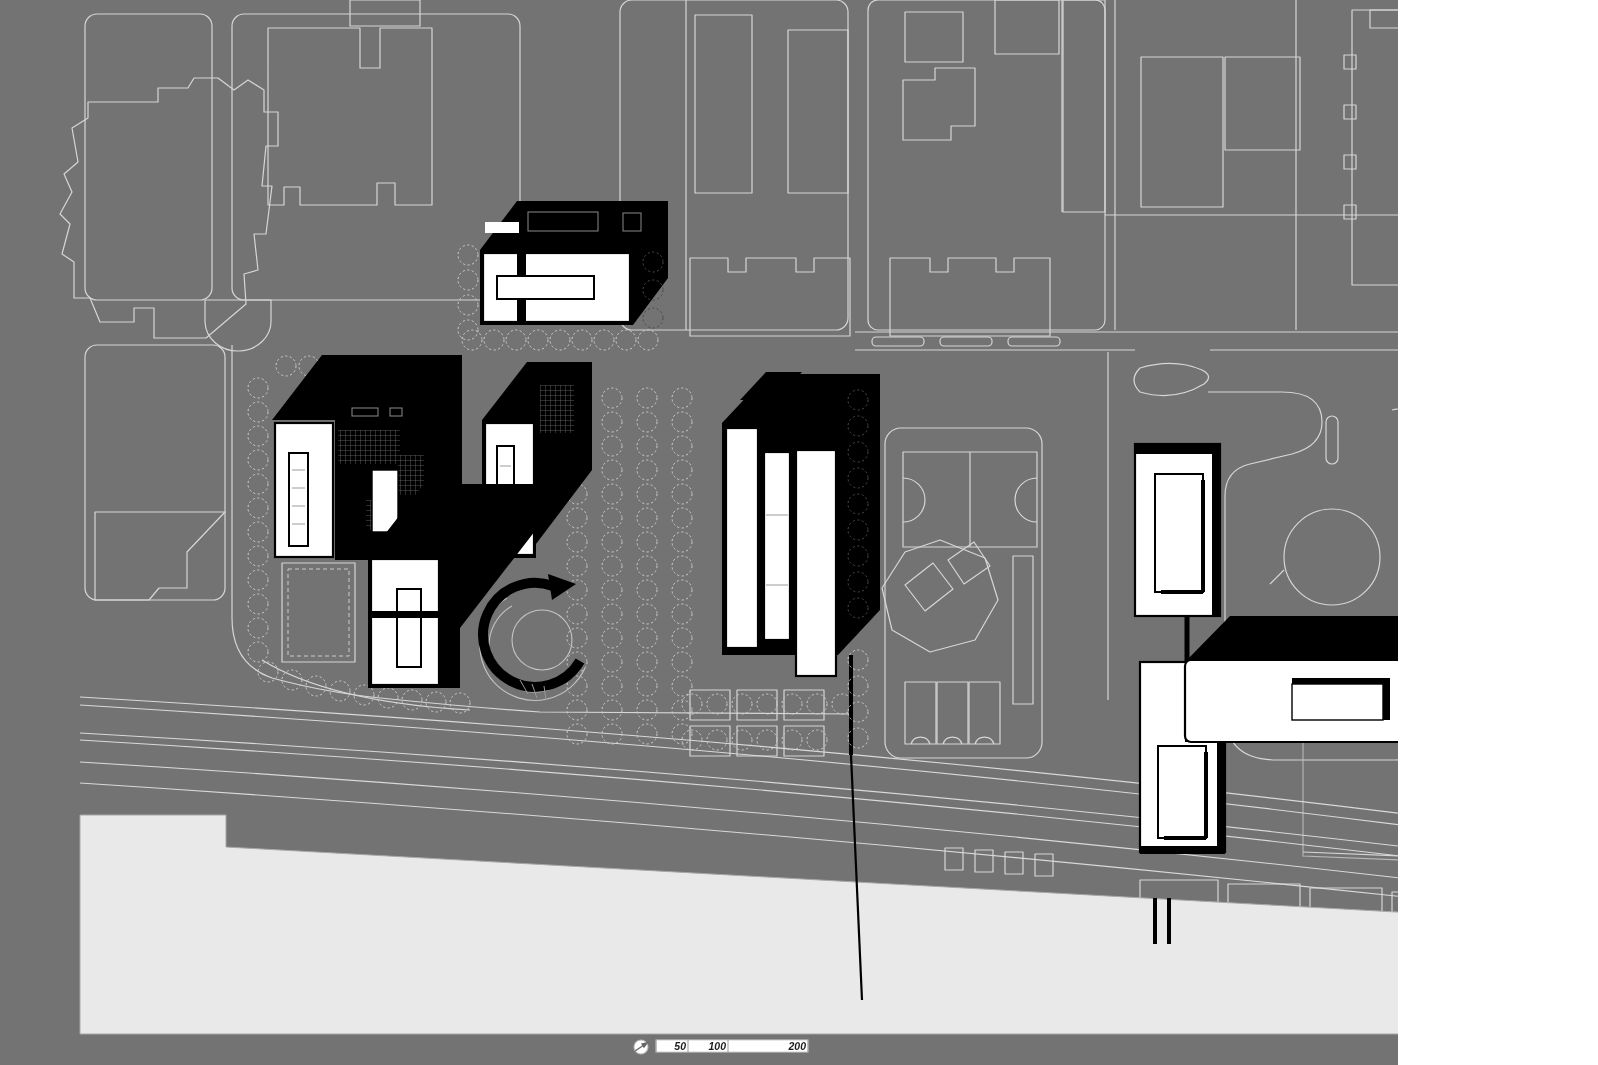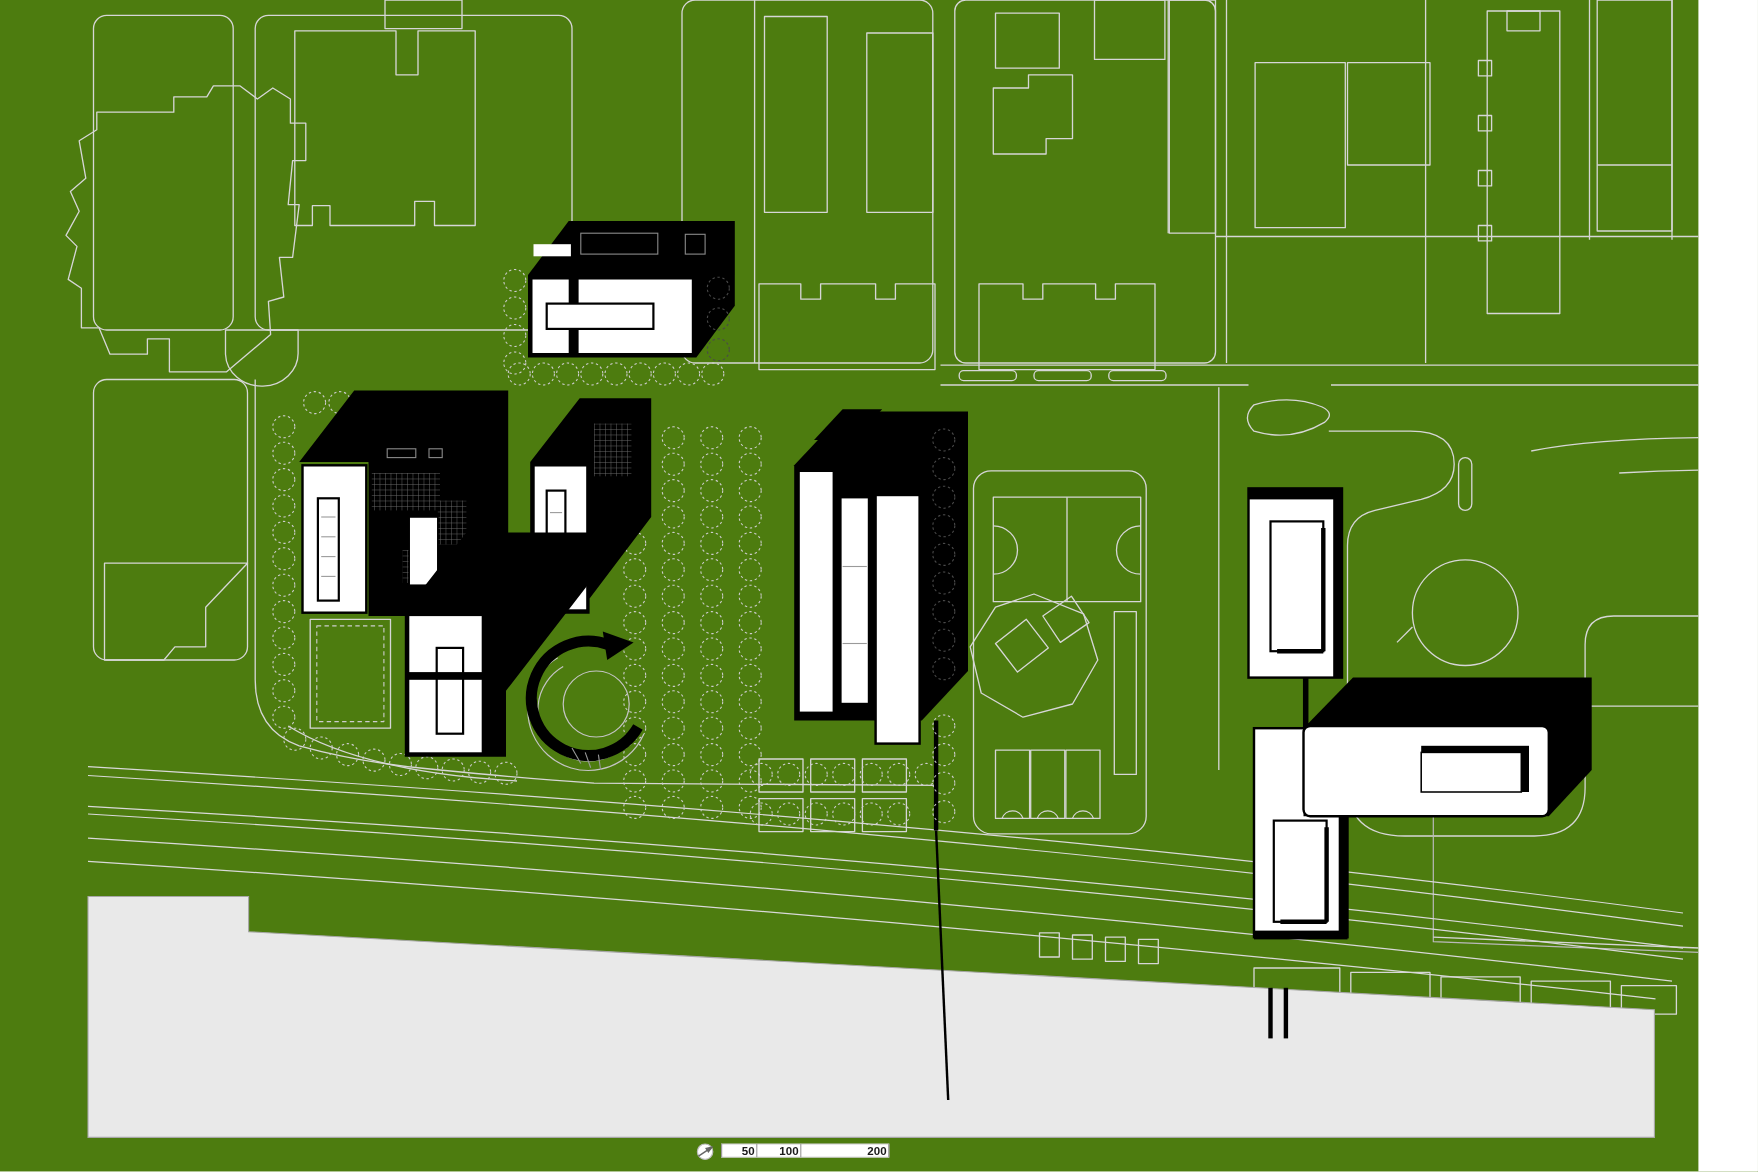--- a/index.html
+++ b/index.html
@@ -1,17 +1,17 @@
 <!DOCTYPE html>
 <html><head>
 <meta charset="utf-8">
 <style>
   html,body{margin:0;padding:0;background:#fff;}
-  .canvas{position:relative;width:1544px;height:1065px;background:#4d7c0f;overflow:hidden;
-          font-family:"Liberation Sans", sans-serif;}
+  .canvas{position:relative;width:1398px;height:1065px;background:#737373;overflow:hidden;
+          font-family:"Liberation Sans", sans-serif;font-style:italic;}
   svg{display:block;}
   
   .ctx{fill:none;stroke:#d6d6d6;stroke-width:1.2;stroke-linejoin:round;}
   .ctx2{fill:none;stroke:#cdcdcd;stroke-width:1;stroke-linejoin:round;}
   .road{fill:none;stroke:#d9d9d9;stroke-width:1.1;}
   .roadDark{fill:none;stroke:#b9b9b9;stroke-width:1.1;}
   
   .t{stroke:#cdcdcd;stroke-width:1;fill:none;stroke-dasharray:2.2 2.4;}
   .td{stroke:#4a4a4a;stroke-width:1;fill:none;stroke-dasharray:2.2 2.4;}
   

